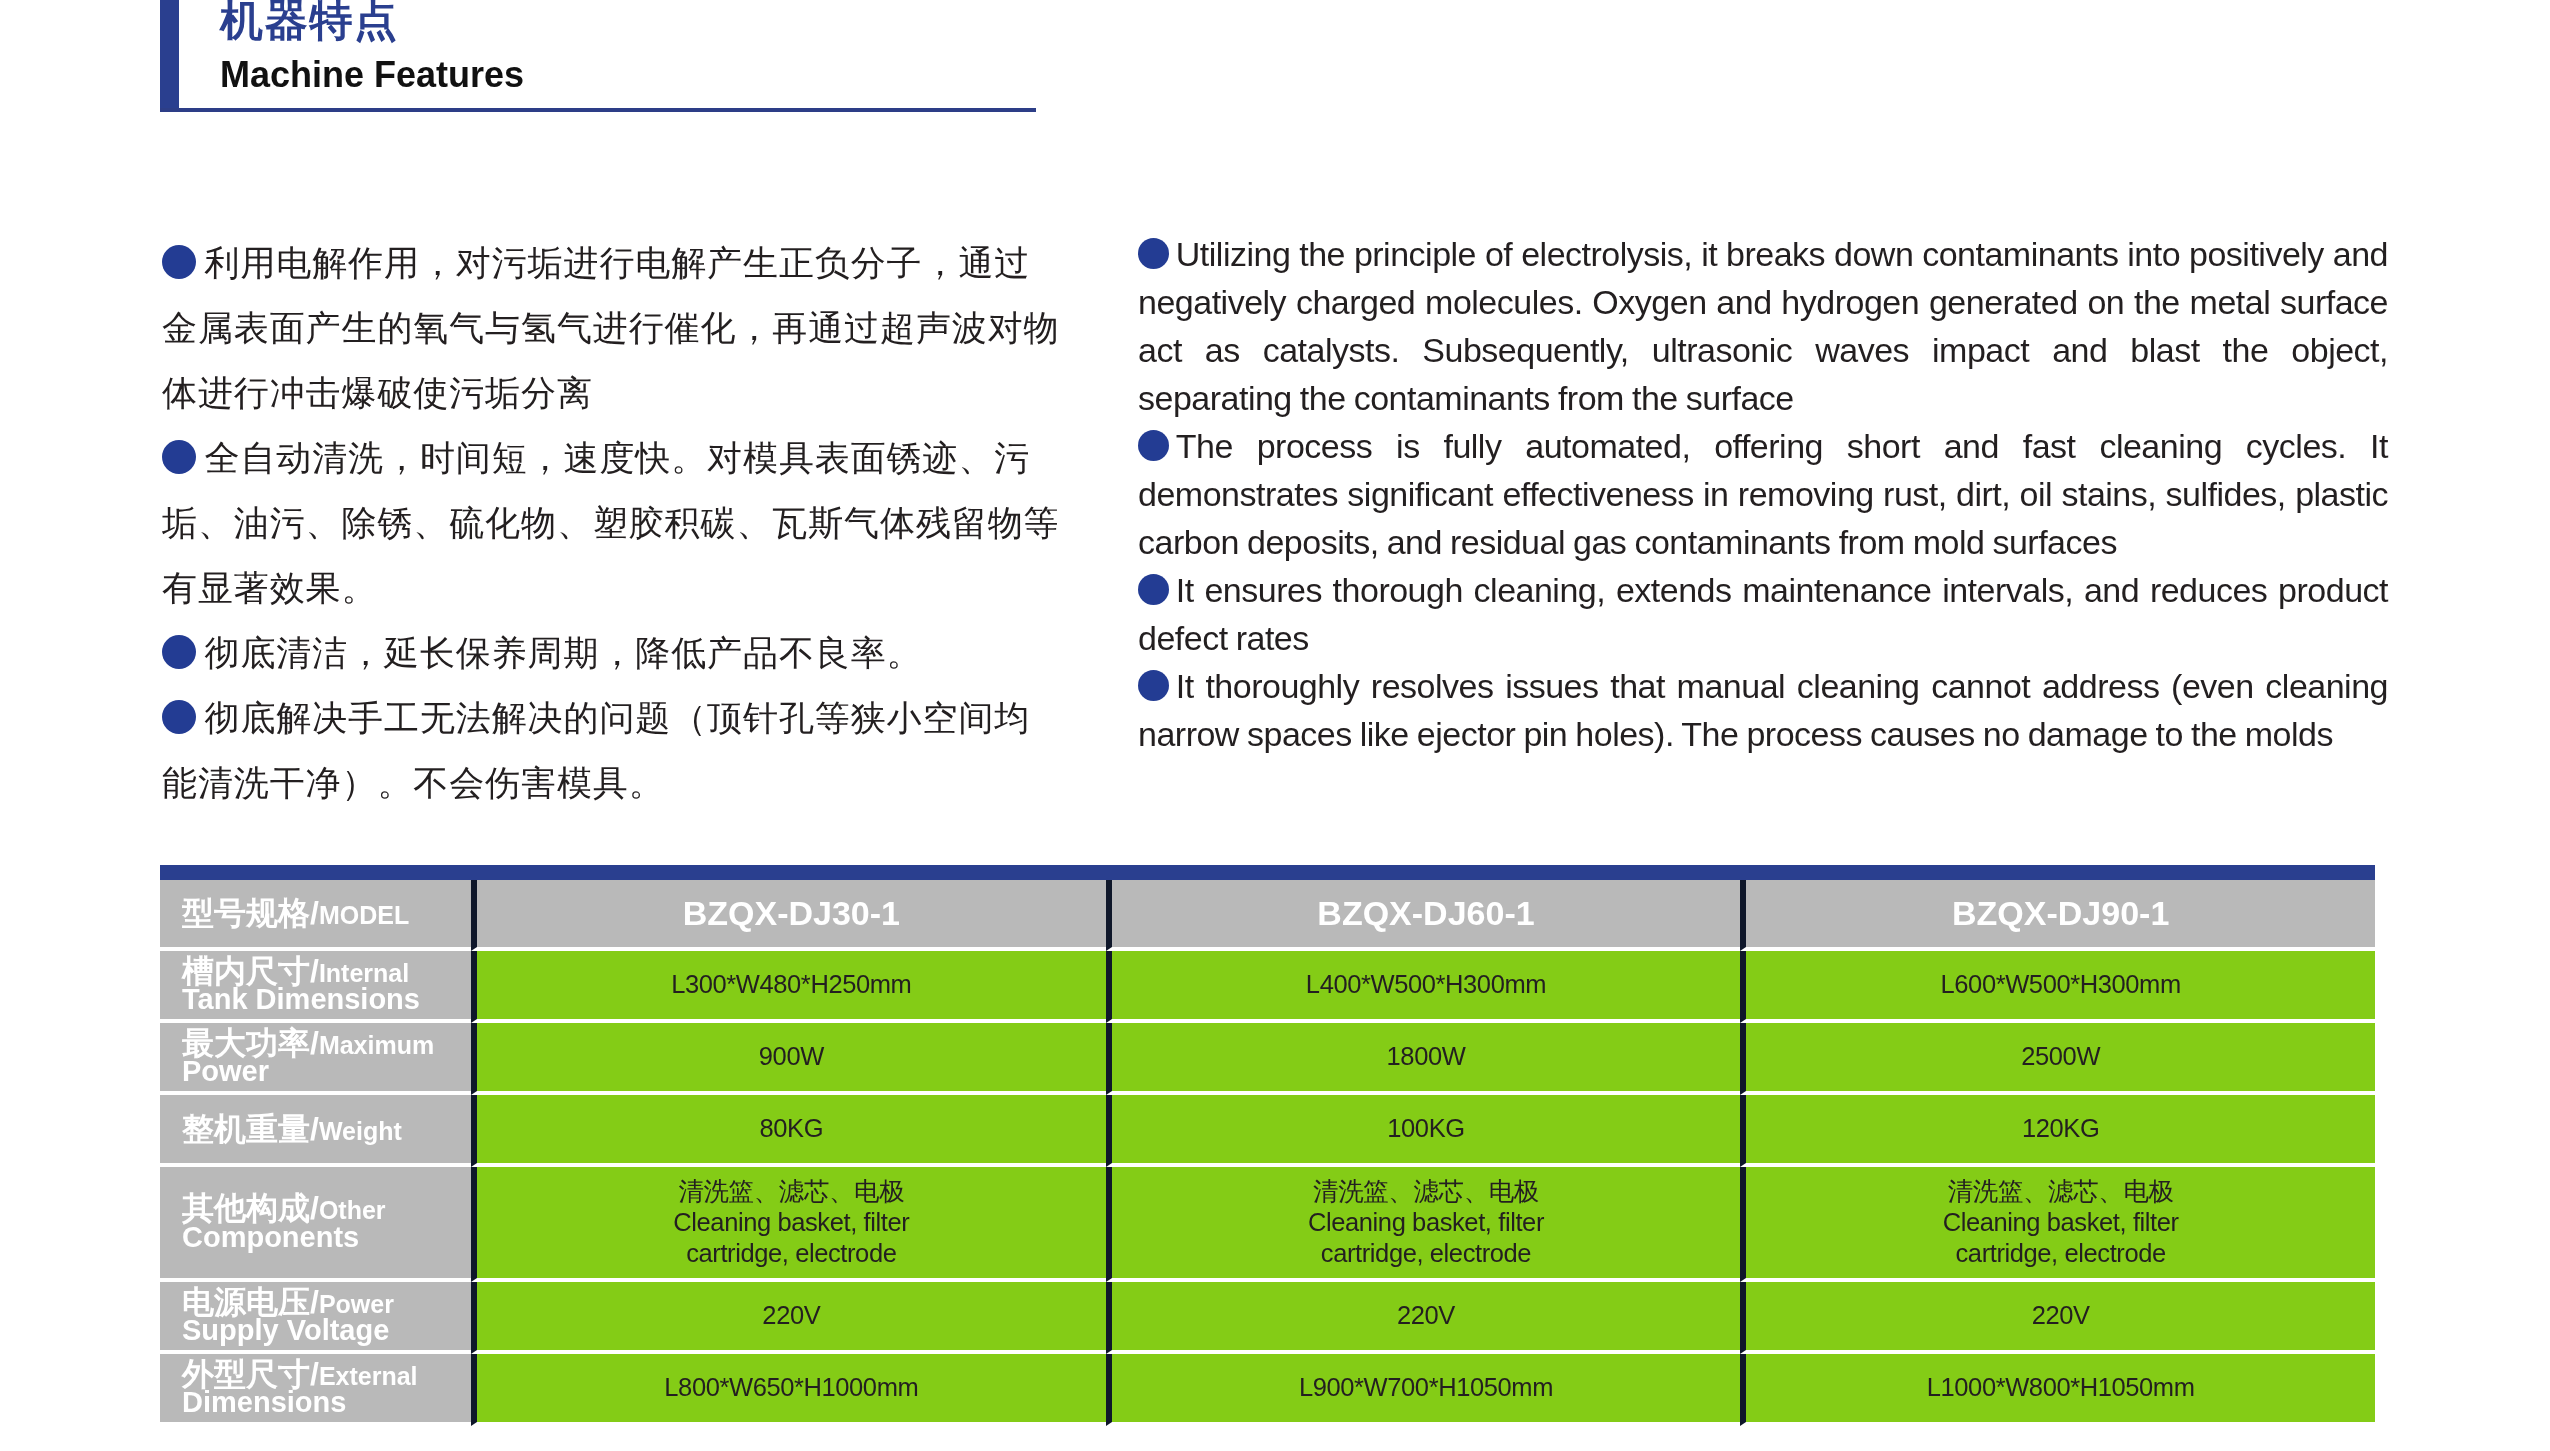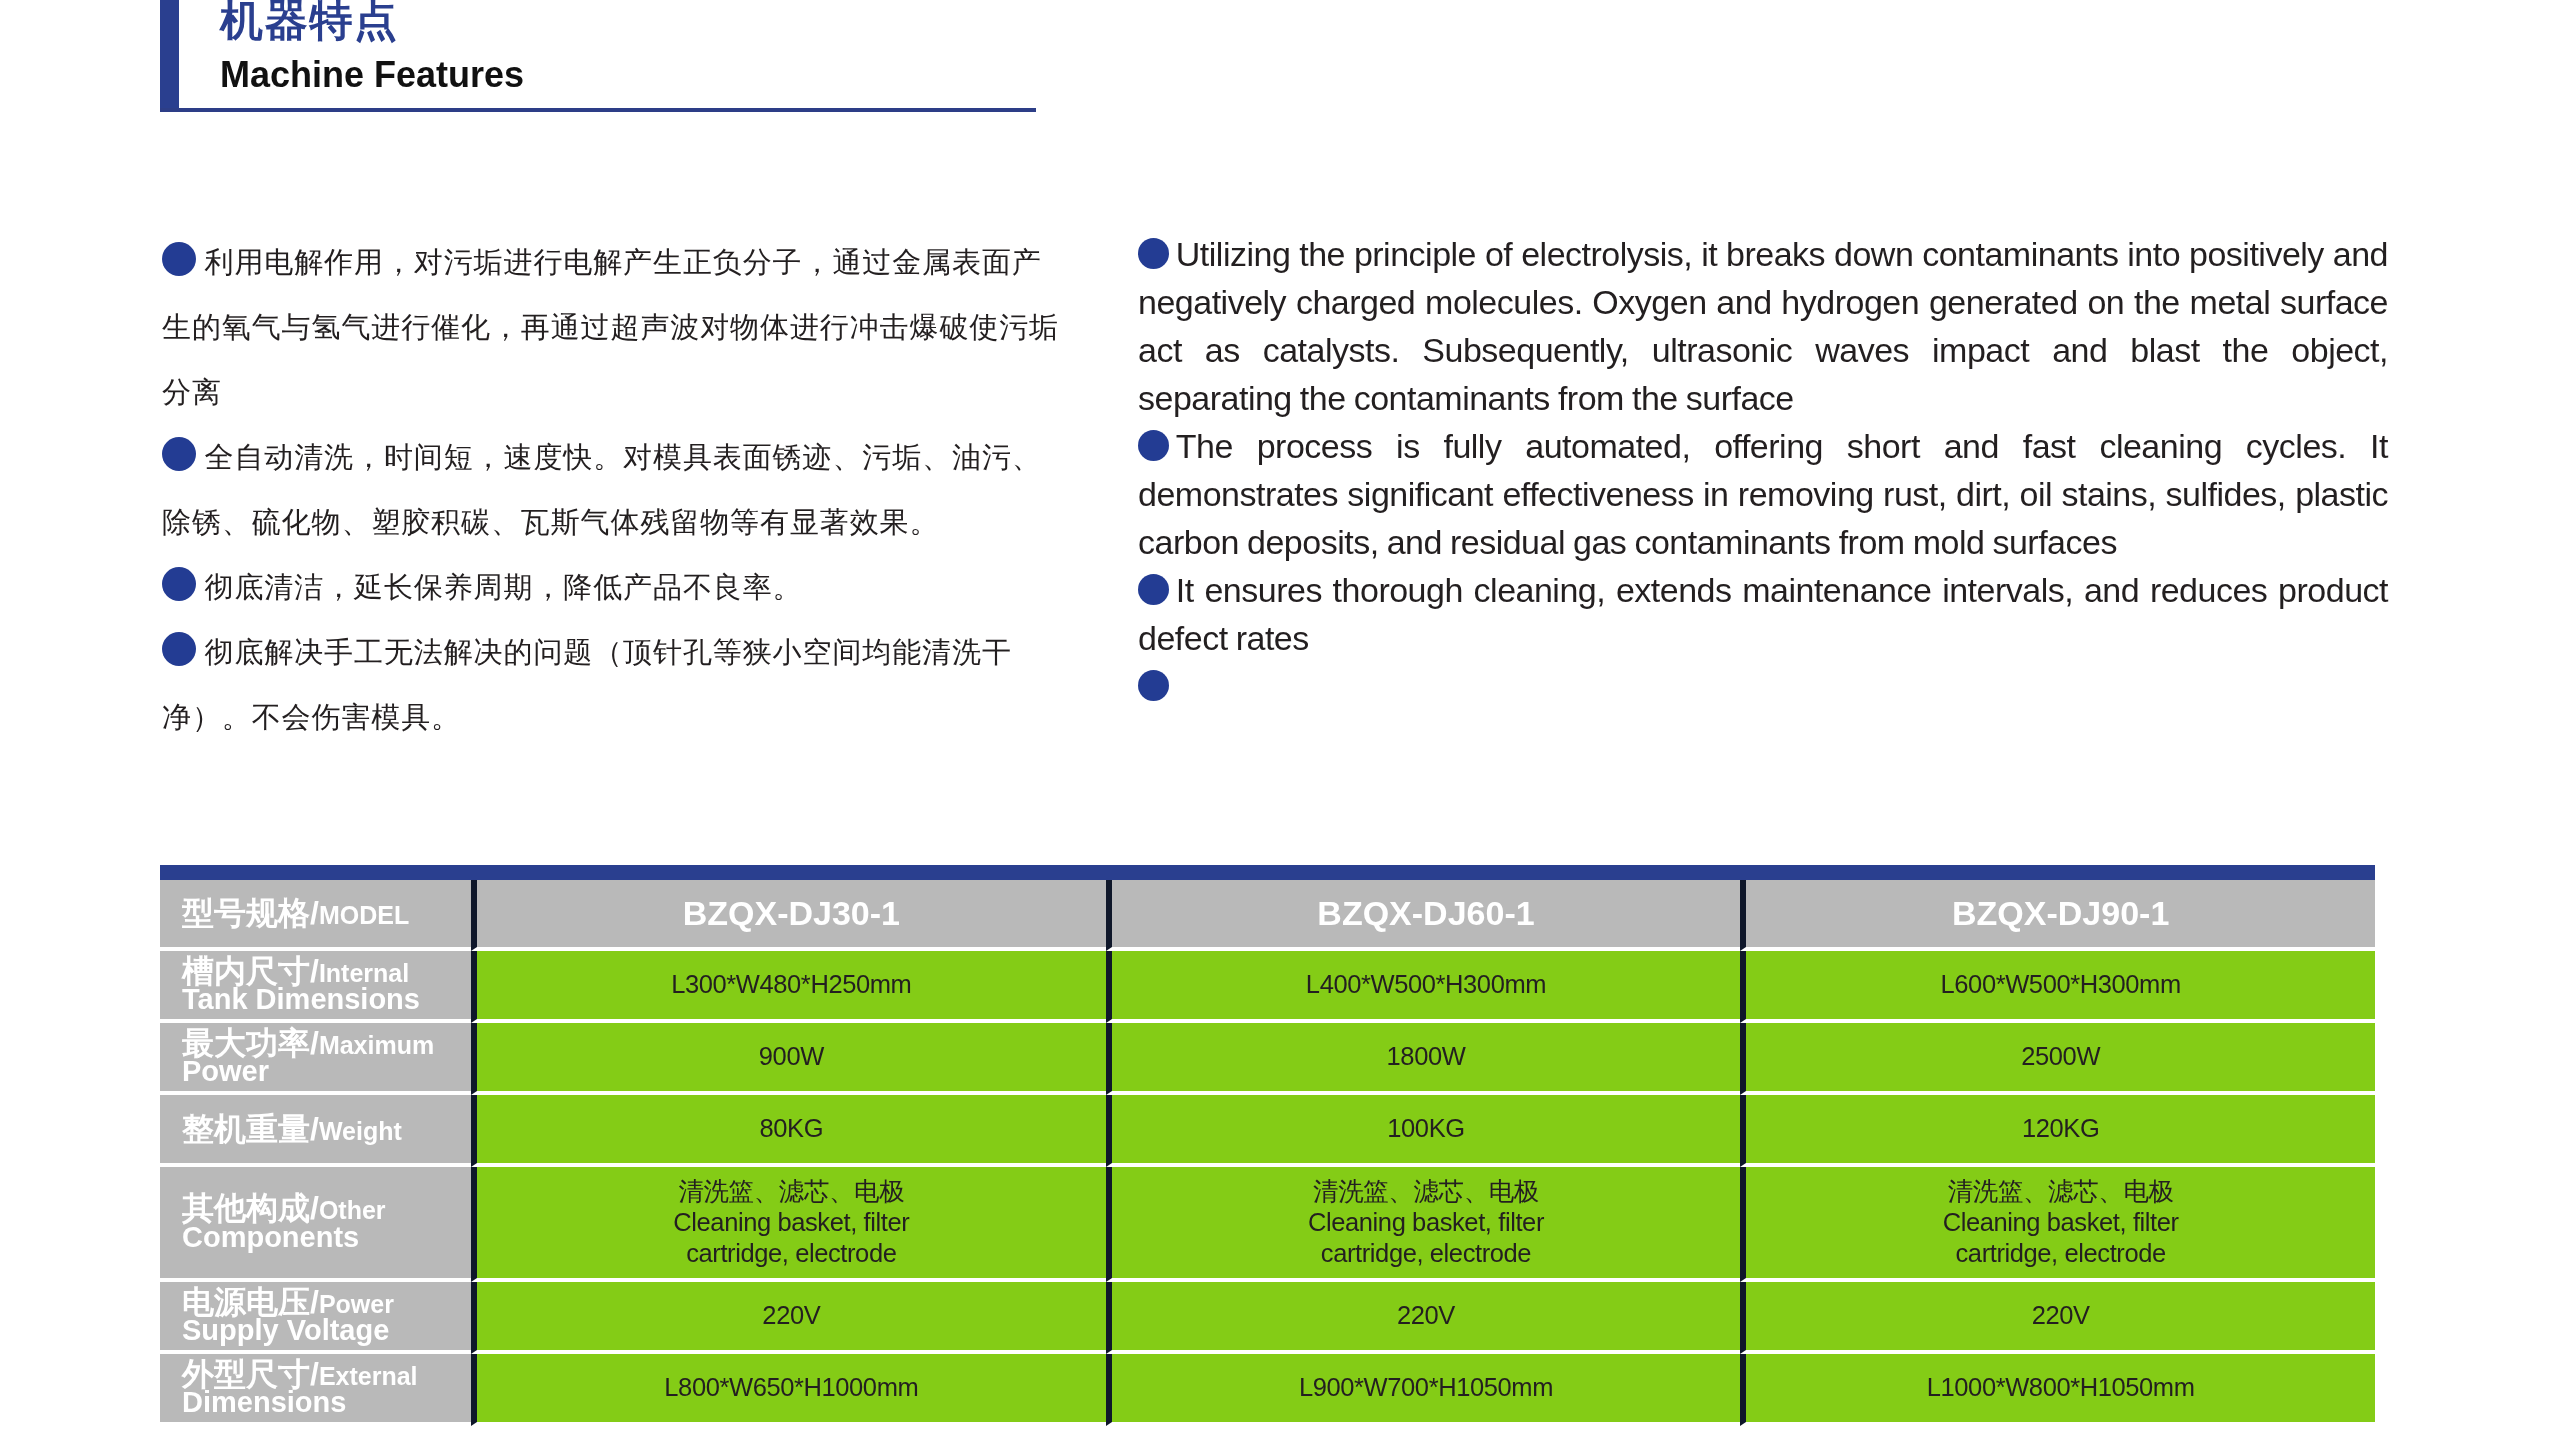--- a/index.html
+++ b/index.html
@@ -6,21 +6,21 @@
   body { width:2550px; height:1452px; position:relative; overflow:hidden;
          font-family:"Liberation Sans", "DejaVu Sans", sans-serif; color:#231f20; }
 
   .title-block { position:absolute; left:160px; top:0; width:876px; height:112px; }
   .title-bar { position:absolute; left:0; top:0; width:18.7px; height:112px; background:#2a3f8f; }
   .title-underline { position:absolute; left:0; top:108px; width:876px; height:4.3px; background:#2d3e87; }
   .title-cn { position:absolute; left:60px; top:-5.1px; font-size:43px; font-weight:bold; color:#2a3f8f; letter-spacing:1.7px; line-height:51px; }
   .title-en { position:absolute; left:60px; top:53px; font-size:36px; font-weight:bold; color:#111; line-height:43px; }
 
   .cn-col { position:absolute; left:162px; top:230px; width:901px; }
-  .cn-item { font-size:29px; line-height:65px; color:#231f20; letter-spacing:0.9px; }
+  .cn-item { font-size:35px; line-height:65px; color:#231f20; letter-spacing:0.9px; }
   .en-col { position:absolute; left:1138px; top:230px; width:1250px; }
   .en-item { font-size:34px; line-height:48px; color:#231f20; letter-spacing:-0.5px; word-spacing:-0.9px; text-align:justify; }
   .bullet { display:inline-block; width:34px; height:34px; border-radius:50%; background:#233c93; vertical-align:-4.3px; margin-right:8.5px; }
   .en-item .bullet { width:31px; height:31px; margin-right:6.8px; vertical-align:-3.4px; }
 
   .table-wrap { position:absolute; left:160px; top:865px; width:2215px; }
   .table-topbar { height:14.5px; background:#2a3f8f; }
   .spec-table { border-collapse:separate; border-spacing:0; width:100%; table-layout:fixed; }
   .spec-table td { padding:0; text-align:center; vertical-align:middle; border-bottom:4.3px solid #ffffff;margin-top:8px; }
   .spec-table td + td { border-left:6px solid #0f172a; }
@@ -50,21 +50,21 @@
   <div class="cn-item"><span class="bullet"></span><span>利用电解作用，对污垢进行电解产生正负分子，通过金属表面产生的氧气与氢气进行催化，再通过超声波对物体进行冲击爆破使污垢分离</span></div>
   <div class="cn-item"><span class="bullet"></span><span>全自动清洗，时间短，速度快。对模具表面锈迹、污垢、油污、除锈、硫化物、塑胶积碳、瓦斯气体残留物等有显著效果。</span></div>
   <div class="cn-item"><span class="bullet"></span><span>彻底清洁，延长保养周期，降低产品不良率。</span></div>
   <div class="cn-item"><span class="bullet"></span><span>彻底解决手工无法解决的问题（顶针孔等狭小空间均能清洗干净）。不会伤害模具。</span></div>
 </div>
 
 <div class="en-col">
   <div class="en-item"><span class="bullet"></span><span>Utilizing the principle of electrolysis, it breaks down contaminants into positively and negatively charged molecules. Oxygen and hydrogen generated on the metal surface act as catalysts. Subsequently, ultrasonic waves impact and blast the object, separating the contaminants from the surface</span></div>
   <div class="en-item"><span class="bullet"></span><span>The process is fully automated, offering short and fast cleaning cycles. It demonstrates significant effectiveness in removing rust, dirt, oil stains, sulfides, plastic carbon deposits, and residual gas contaminants from mold surfaces</span></div>
   <div class="en-item"><span class="bullet"></span><span>It ensures thorough cleaning, extends maintenance intervals, and reduces product defect rates</span></div>
-  <div class="en-item"><span class="bullet"></span></div>
+  <div class="en-item"><span class="bullet"></span><span>It thoroughly resolves issues that manual cleaning cannot address (even cleaning narrow spaces like ejector pin holes). The process causes no damage to the molds</span></div>
 </div>
 
 <div class="table-wrap">
   <div class="table-topbar"></div>
   <table class="spec-table">
     <colgroup>
         <col class="col-label">
         <col>
         <col>
         <col>

